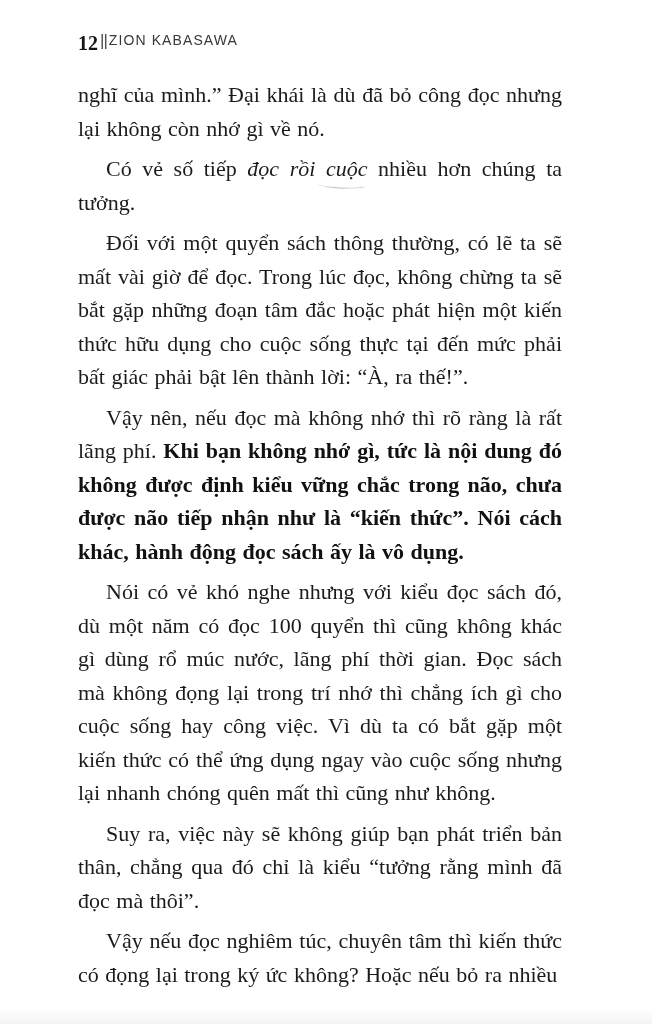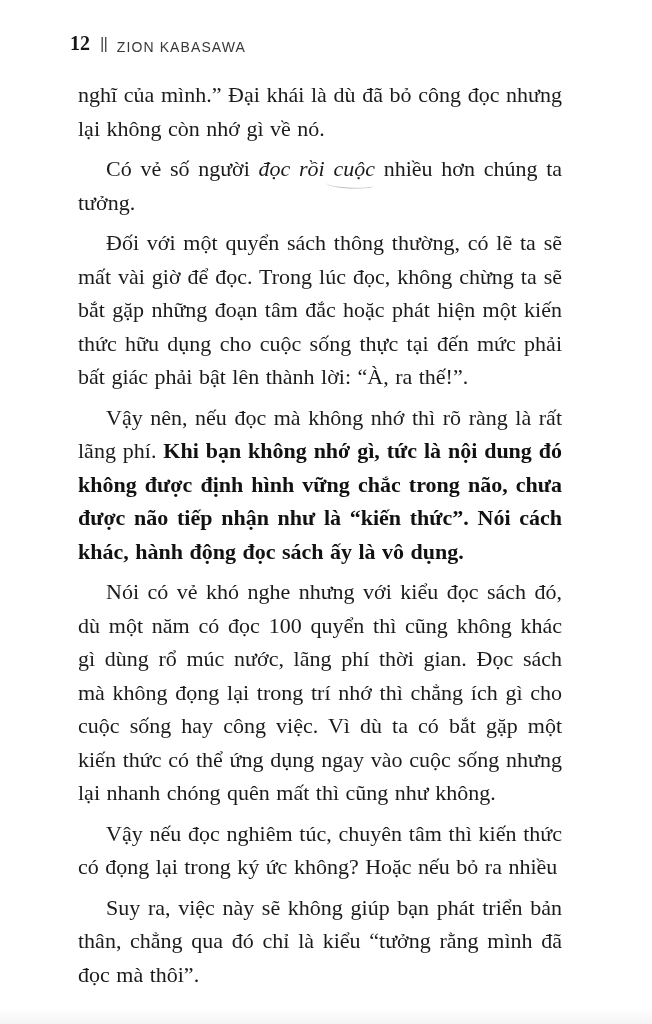--- a/index.html
+++ b/index.html
@@ -26,24 +26,24 @@
     content:"";
     position:absolute;
     left:0;right:0;bottom:0;
     height:16px;
     background:linear-gradient(to bottom, rgba(0,0,0,0), rgba(0,0,0,0.045));
     pointer-events:none;
   }
   .running-header{
     position:absolute;
     top:32px;
-    left:70px;
+    left:78px;
     display:flex;
-    align-items:flex-end;
-    gap:10px;
+    align-items:flex-start;
+    gap:2px;
     white-space:nowrap;
   }
   .page-num{
     font-family:"Liberation Serif","DejaVu Serif",serif;
     font-weight:700;
     font-size:20px;
     color:#161616;
   }
   .sep{
     font-family:"Liberation Sans","DejaVu Sans",sans-serif;
@@ -103,21 +103,21 @@
 <div class="page">
 
   <header class="running-header">
     <span class="page-num">12</span>
     <span class="sep">||</span>
     <span class="head-title">ZION KABASAWA</span>
   </header>
 
   <article class="page-body">
       <p class=""><span class="run normal">nghĩ của mình.” Đại khái là dù đã bỏ công đọc nhưng lại không còn nhớ gì về nó.</span></p>
-      <p class="indent"><span class="run normal">Có vẻ số người </span><span class="run italic pen-mark">đọc rồi cuộc</span><span class="run normal"> nhiều hơn chúng ta tưởng.</span></p>
+      <p class="indent"><span class="run normal">Có vẻ số tiếp </span><span class="run italic pen-mark">đọc rồi cuộc</span><span class="run normal"> nhiều hơn chúng ta tưởng.</span></p>
       <p class="indent"><span class="run normal">Đối với một quyển sách thông thường, có lẽ ta sẽ mất vài giờ để đọc. Trong lúc đọc, không chừng ta sẽ bắt gặp những đoạn tâm đắc hoặc phát hiện một kiến thức hữu dụng cho cuộc sống thực tại đến mức phải bất giác phải bật lên thành lời: “À, ra thế!”.</span></p>
-      <p class="indent"><span class="run normal">Vậy nên, nếu đọc mà không nhớ thì rõ ràng là rất lãng phí. </span><span class="run bold">Khi bạn không nhớ gì, tức là nội dung đó không được định hình vững chắc trong não, chưa được não tiếp nhận như là “kiến thức”. Nói cách khác, hành động đọc sách ấy là vô dụng.</span></p>
+      <p class="indent"><span class="run normal">Vậy nên, nếu đọc mà không nhớ thì rõ ràng là rất lãng phí. </span><span class="run bold">Khi bạn không nhớ gì, tức là nội dung đó không được định kiểu vững chắc trong não, chưa được não tiếp nhận như là “kiến thức”. Nói cách khác, hành động đọc sách ấy là vô dụng.</span></p>
       <p class="indent"><span class="run normal">Nói có vẻ khó nghe nhưng với kiểu đọc sách đó, dù một năm có đọc 100 quyển thì cũng không khác gì dùng rổ múc nước, lãng phí thời gian. Đọc sách mà không đọng lại trong trí nhớ thì chẳng ích gì cho cuộc sống hay công việc. Vì dù ta có bắt gặp một kiến thức có thể ứng dụng ngay vào cuộc sống nhưng lại nhanh chóng quên mất thì cũng như không.</span></p>
+      <p class="indent"><span class="run normal">Suy ra, việc này sẽ không giúp bạn phát triển bản thân, chẳng qua đó chỉ là kiểu “tưởng rằng mình đã đọc mà thôi”.</span></p>
       <p class="indent"><span class="run normal">Vậy nếu đọc nghiêm túc, chuyên tâm thì kiến thức có đọng lại trong ký ức không? Hoặc nếu bỏ ra nhiều</span></p>
-      <p class="indent"><span class="run normal">Suy ra, việc này sẽ không giúp bạn phát triển bản thân, chẳng qua đó chỉ là kiểu “tưởng rằng mình đã đọc mà thôi”.</span></p>
     </article>
 
 </div>
 
 </body></html>

